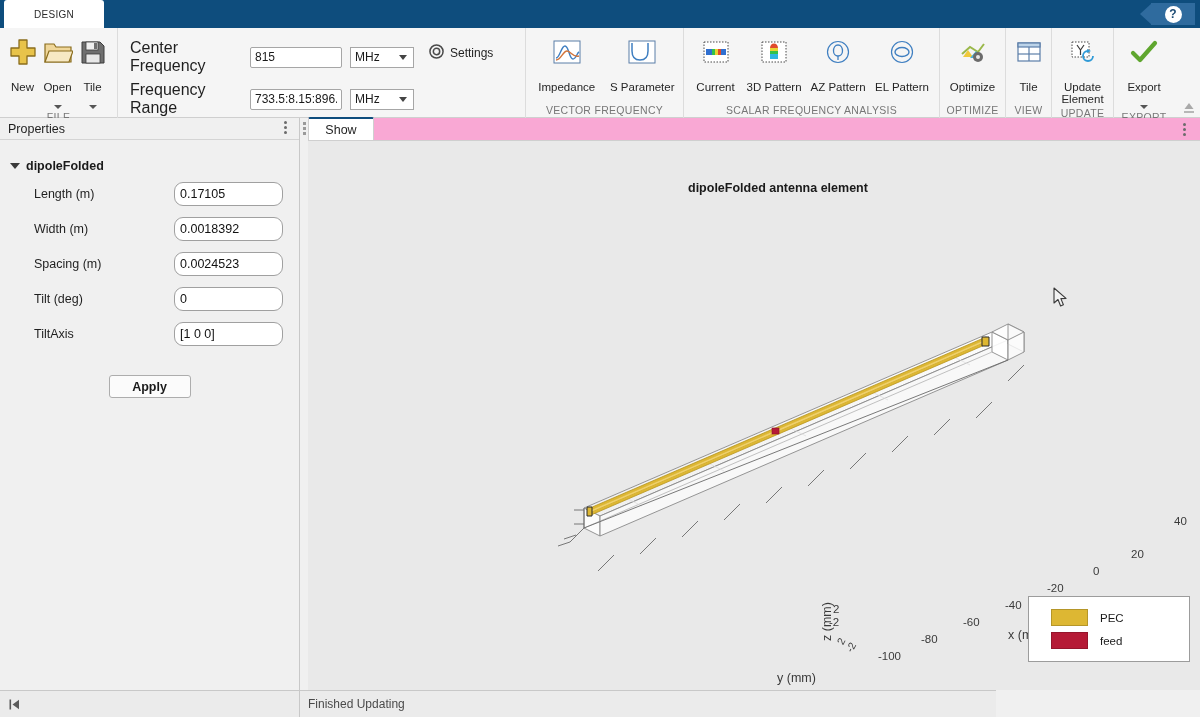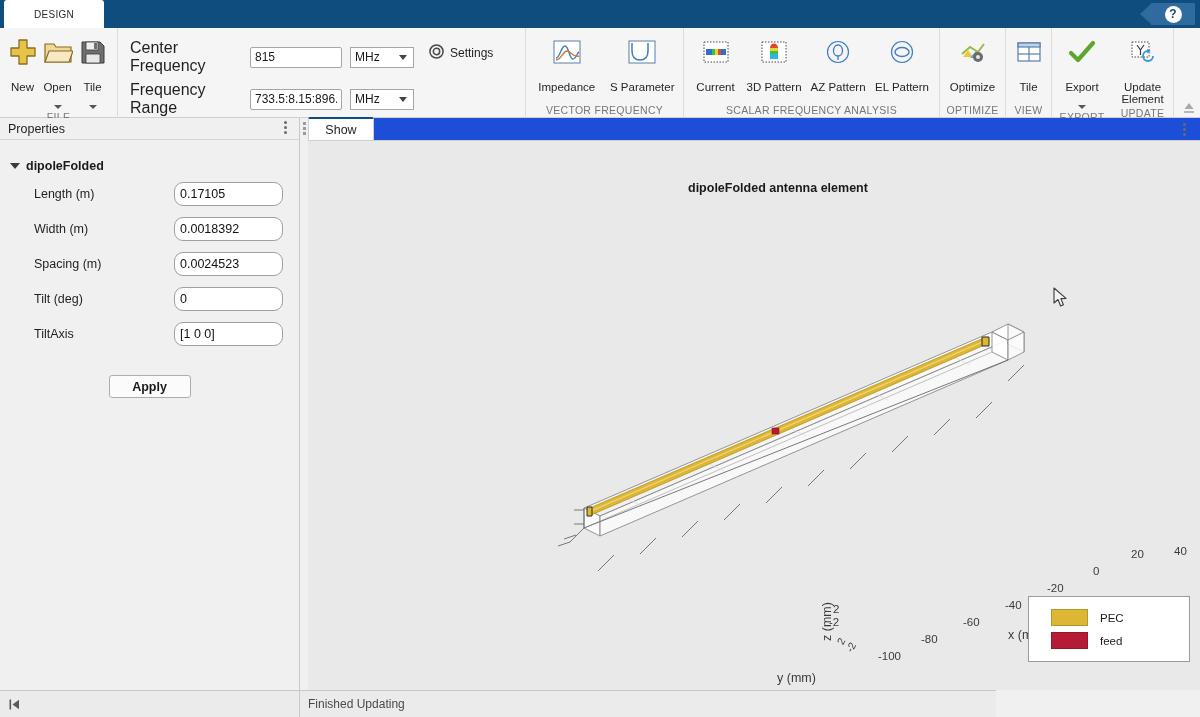--- a/index.html
+++ b/index.html
@@ -166,21 +166,21 @@
   }
   .grip { display: flex; flex-direction: column; gap: 2px; }
   .grip i { width: 3px; height: 3px; background: #9a9a9a; }
 
   
   .doc {
     position: absolute; top: 118px; left: 308px; right: 0; bottom: 27px;
     background: #ffffff; display: flex; flex-direction: column;
   }
   .doctabs {
-    height: 23px; background: #1d4ed8; border-bottom: 1px solid #cfcfcf;
+    height: 23px; background: #f9a8d4; border-bottom: 1px solid #cfcfcf;
     display: flex; align-items: flex-end; position: relative;
   }
   .doctab {
     height: 23px; min-width: 66px; padding: 0 14px;
     background: #ffffff; border: 1px solid #cfcfcf; border-bottom: none;
     display: flex; align-items: center; justify-content: center;
     font-size: 12.5px; color: #1f1f1f; cursor: pointer;
     border-top-left-radius: 2px; border-top-right-radius: 2px;
   }
   .doctab.active { border-top: 2px solid #0e4d7d; }
@@ -413,53 +413,53 @@
               <line x1="13" y1="7" x2="13" y2="21" stroke="#5b7ea8" stroke-width="1.2"></line>
               <line x1="2" y1="14" x2="24" y2="14" stroke="#5b7ea8" stroke-width="1.2"></line>
             </svg>
           </span>
           <span class="lbl">Tile</span>
         </div>
       </div>
       <div class="rgroup-label">VIEW</div>
     </div>
 
-    <div class="rgroup" style="width:60px; border-right:none;">
-      <div class="rgroup-body" style="justify-content:center;">
-        <div class="bigbtn">
-          <span class="ico">
-            <svg width="28" height="24" viewBox="0 0 28 24">
-              <path d="M3 13 L10 20 L25 3" fill="none" stroke="#5fa62e" stroke-width="4.2" stroke-linecap="round" stroke-linejoin="round"></path>
-            </svg>
-          </span>
-          <span class="lbl">Export</span>
-          <span class="caret"></span>
-        </div>
-      </div>
-      <div class="rgroup-label">EXPORT</div>
-    </div>
-
     <div class="rgroup" style="width:62px;">
       <div class="rgroup-body" style="justify-content:center;">
         <div class="bigbtn wide">
           <span class="ico">
             <svg width="26" height="24" viewBox="0 0 26 24">
               <rect x="2" y="2" width="17" height="15" fill="#fff" stroke="#4a4a4a" stroke-width="1" stroke-dasharray="1.5 1.5"></rect>
               <path d="M7 5 L10.5 10 L14 5 M10.5 10 L10.5 15" fill="none" stroke="#3a3a3a" stroke-width="1.2"></path>
               <path d="M23 16 A5 5 0 1 1 18 11" fill="none" stroke="#2f9ad6" stroke-width="1.8"></path>
               <polygon points="17,9 21,11 17,13" fill="#2f9ad6"></polygon>
             </svg>
           </span>
           <span class="lbl">
             <span>Update</span><br>
             <span>Element</span>
           </span>
         </div>
       </div>
       <div class="rgroup-label">UPDATE</div>
+    </div>
+
+    <div class="rgroup" style="width:60px; border-right:none;">
+      <div class="rgroup-body" style="justify-content:center;">
+        <div class="bigbtn">
+          <span class="ico">
+            <svg width="28" height="24" viewBox="0 0 28 24">
+              <path d="M3 13 L10 20 L25 3" fill="none" stroke="#5fa62e" stroke-width="4.2" stroke-linecap="round" stroke-linejoin="round"></path>
+            </svg>
+          </span>
+          <span class="lbl">Export</span>
+          <span class="caret"></span>
+        </div>
+      </div>
+      <div class="rgroup-label">EXPORT</div>
     </div>
 
     <div class="collapse-ribbon">
       <svg width="14" height="14" viewBox="0 0 14 14">
         <path d="M2 11 L12 11" stroke="#555" stroke-width="1.3"></path>
         <path d="M7 2 L11.5 8 L2.5 8 z" fill="#777"></path>
       </svg>
     </div>
   </div>
 
@@ -607,21 +607,21 @@
         </g>
       </svg>
 
       <div class="ticklabel" style="left:570px; top:509px;">-100</div>
       <div class="ticklabel" style="left:613px; top:492px;">-80</div>
       <div class="ticklabel" style="left:655px; top:475px;">-60</div>
       <div class="ticklabel" style="left:697px; top:458px;">-40</div>
       <div class="ticklabel" style="left:739px; top:441px;">-20</div>
       <div class="ticklabel" style="left:785px; top:424px;">0</div>
       <div class="ticklabel" style="left:823px; top:407px;">20</div>
-      <div class="ticklabel" style="left:866px; top:404px;">40</div>
+      <div class="ticklabel" style="left:866px; top:374px;">40</div>
 
       <div class="ticklabel" style="left:525px; top:462px;">2</div>
       <div class="ticklabel" style="left:521px; top:475px;">-2</div>
 
       <div class="ticklabel" style="left:530px; top:494px; transform:rotate(-62deg); font-size:10.5px;">2</div>
       <div class="ticklabel" style="left:538px; top:500px; transform:rotate(-62deg); font-size:10.5px;">-2</div>
 
       <div class="axlabel" style="left:700px; top:487px;">x (mm)</div>
       <div class="axlabel" style="left:469px; top:530px;">y (mm)</div>
       <div class="axlabel zlabel" style="left:512px; top:500px;">z (mm)</div>

